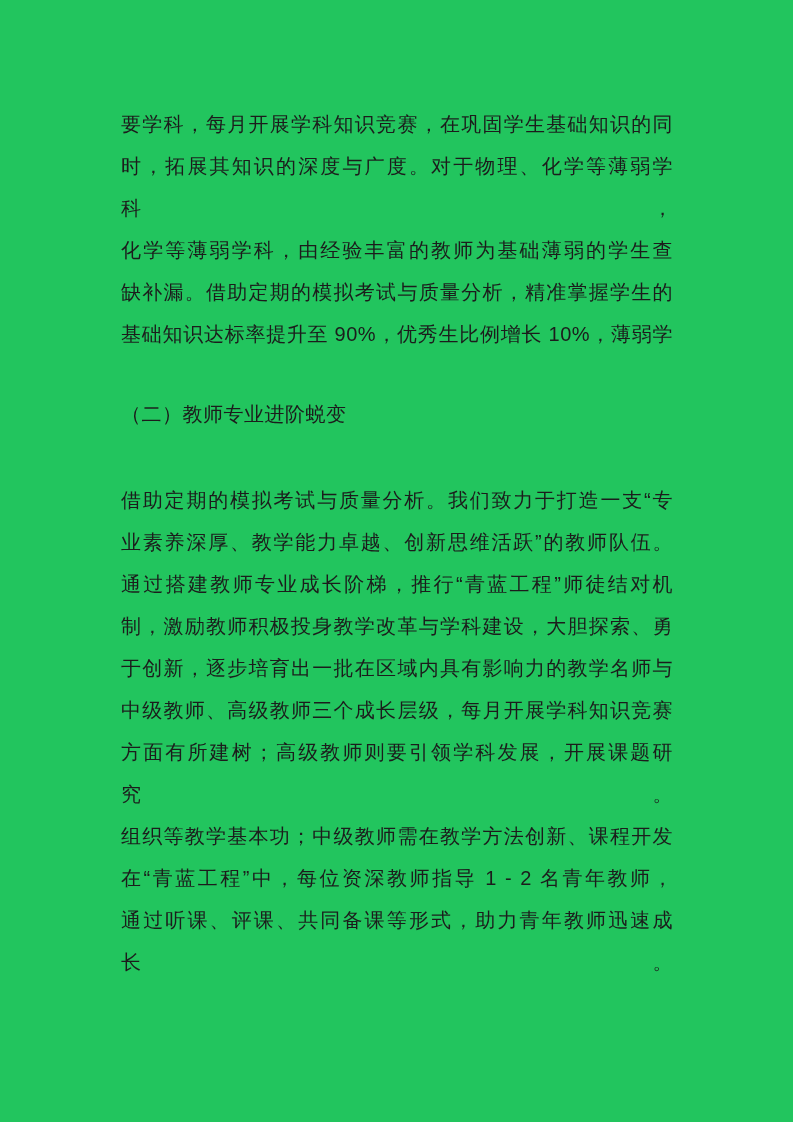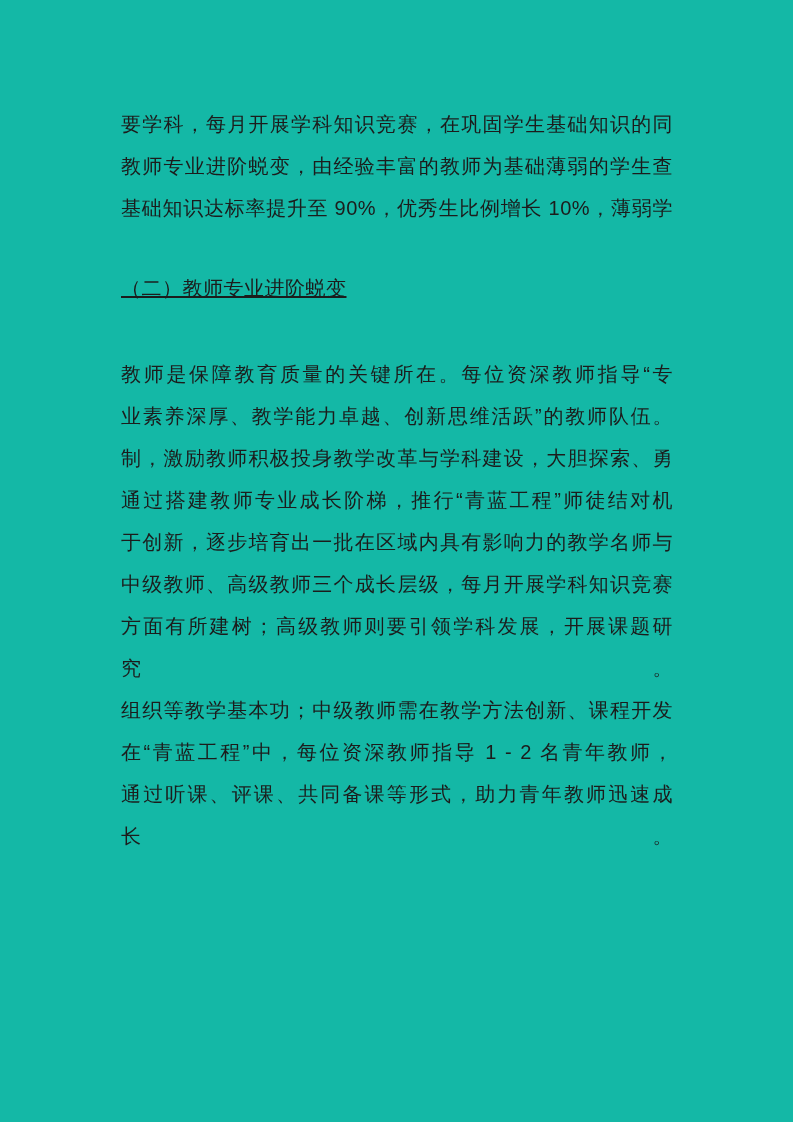--- a/index.html
+++ b/index.html
@@ -16,21 +16,21 @@
   }
   .page {
     box-sizing: border-box;
     width: 793px;
     height: 1122px;
     padding: 103px 120px 0 121px;
     background: #ffffff;
     overflow: hidden;
   }
   .block { margin: 0; }
-  .block.heading { margin-top: 38px; text-decoration: underline; }
+  .block.heading { margin-top: 38px; }
   .block.paragraph + .block.paragraph,
   .block.heading + .block.paragraph { }
   .block[data-gap="after-heading"] { margin-top: 44px; }
   .line {
     font-size: 20px;
     line-height: 42px;
     letter-spacing: 0.5px;
     white-space: normal;
     overflow: visible;
   }
@@ -39,35 +39,37 @@
     text-align: justify;
     text-align-last: justify;
   }
   .heading .line {
     font-size: 20px;
   }
 </style>
 </head>
 <body style="color: rgb(28, 28, 28);">
 
-<div class="page" style="background: #14b8a6;">
+<div class="page" style="background: #22c55e;">
   <div id="doc">
       <div class="block paragraph">
         <div class="line fill">要学科，每月开展学科知识竞赛，在巩固学生基础知识的同</div>
-        <div class="line fill">教师专业进阶蜕变，由经验丰富的教师为基础薄弱的学生查</div>
+        <div class="line fill">时，拓展其知识的深度与广度。对于物理、化学等薄弱学科，</div>
+        <div class="line fill">化学等薄弱学科，由经验丰富的教师为基础薄弱的学生查</div>
+        <div class="line fill">缺补漏。借助定期的模拟考试与质量分析，精准掌握学生的</div>
         <div class="line fill">基础知识达标率提升至 90%，优秀生比例增长 10%，薄弱学</div>
       </div>
       <div class="block heading">
         <div class="line">（二）教师专业进阶蜕变</div>
       </div>
       <div class="block paragraph" data-gap="after-heading">
-        <div class="line fill">教师是保障教育质量的关键所在。每位资深教师指导“专</div>
+        <div class="line fill">借助定期的模拟考试与质量分析。我们致力于打造一支“专</div>
         <div class="line fill">业素养深厚、教学能力卓越、创新思维活跃”的教师队伍。</div>
+        <div class="line fill">通过搭建教师专业成长阶梯，推行“青蓝工程”师徒结对机</div>
         <div class="line fill">制，激励教师积极投身教学改革与学科建设，大胆探索、勇</div>
-        <div class="line fill">通过搭建教师专业成长阶梯，推行“青蓝工程”师徒结对机</div>
         <div class="line fill">于创新，逐步培育出一批在区域内具有影响力的教学名师与</div>
         <div class="line fill">中级教师、高级教师三个成长层级，每月开展学科知识竞赛</div>
         <div class="line fill">方面有所建树；高级教师则要引领学科发展，开展课题研究。</div>
         <div class="line fill">组织等教学基本功；中级教师需在教学方法创新、课程开发</div>
         <div class="line fill">在“青蓝工程”中，每位资深教师指导 1 - 2 名青年教师，</div>
         <div class="line fill">通过听课、评课、共同备课等形式，助力青年教师迅速成长。</div>
       </div>
     </div>
 </div>
 

